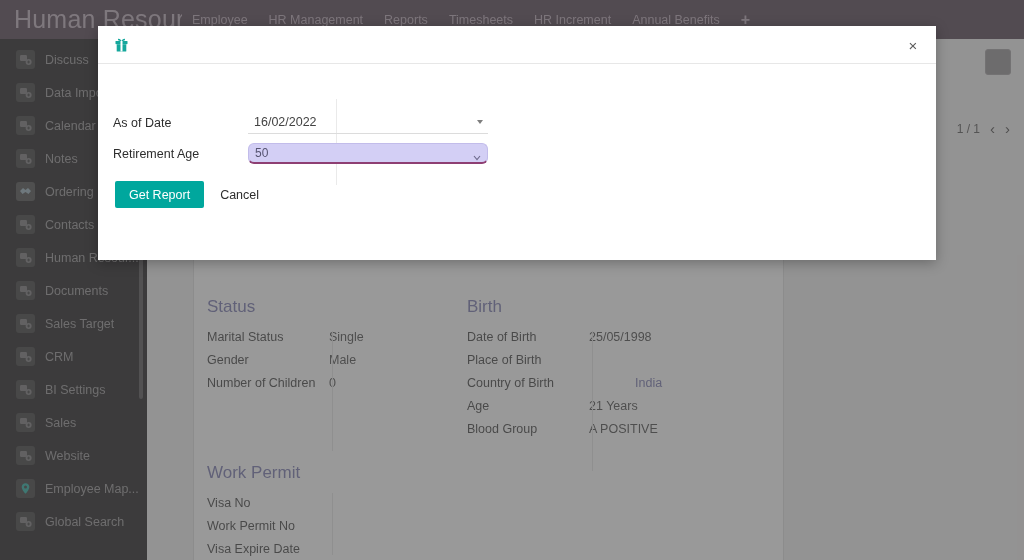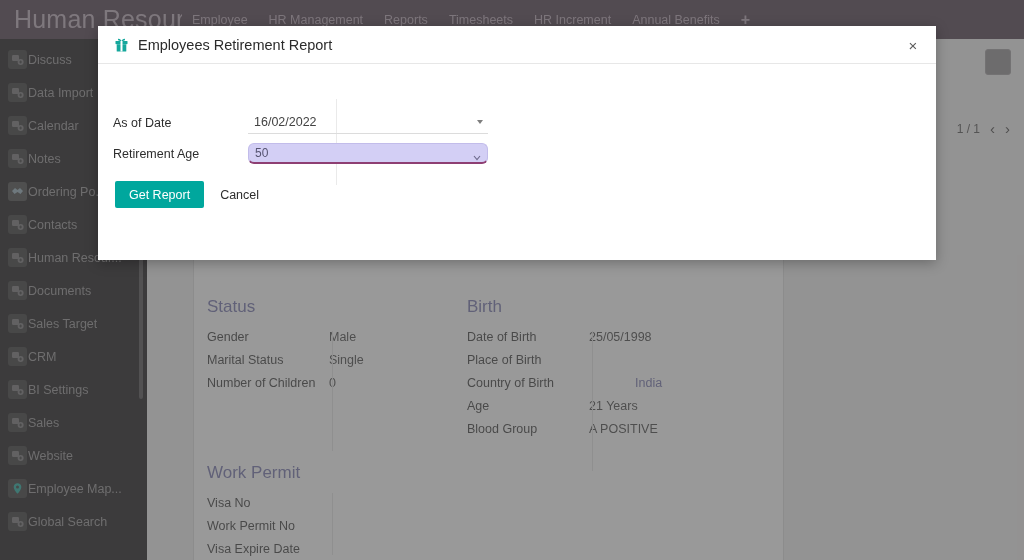--- a/index.html
+++ b/index.html
@@ -51,22 +51,22 @@
   .sidebar {
     position: absolute; top: 39px; left: 0;
     width: 147px; height: 521px;
     background: #0b0a0b;
     padding-top: 4px;
     overflow: hidden;
   }
   .side-item {
     display: flex; align-items: center;
     height: 33px;
-    padding-left: 8px;
-    gap: 1px;
+    padding-left: 16px;
+    gap: 10px;
     cursor: pointer;
   }
   .side-label {
     color: #8e8b8e;
     font-size: 12.5px;
     white-space: nowrap;
     overflow: hidden;
   }
   .side-ico {
     width: 19px; height: 19px;
@@ -451,26 +451,26 @@
         <span>1 / 1</span>
         <span class="chev">‹</span>
         <span class="chev">›</span>
       </div>
 
       <div class="content-sheet">
 
         <div class="group" style="left:13px; top:217px; width:250px;">
           <div class="group-title">Status</div>
           <div class="frow">
+            <span class="flabel">Marital Status</span>
+            <span class="fval">Single</span>
+          </div>
+          <div class="frow">
             <span class="flabel">Gender</span>
             <span class="fval">Male</span>
-          </div>
-          <div class="frow">
-            <span class="flabel">Marital Status</span>
-            <span class="fval">Single</span>
           </div>
           <div class="frow">
             <span class="flabel"></span>
             <span class="fval"></span>
           </div>
           <div class="frow">
             <span class="flabel">Number of Children</span>
             <span class="fval">0</span>
           </div>
           <div class="sep-v" style="left:125px; top:34px; height:120px;"></div>
@@ -529,21 +529,20 @@
     <div class="modal-head">
       <span class="modal-ico">
         <svg width="13" height="15" viewBox="0 0 13 15">
           <rect x="0.5" y="4" width="12" height="3.2" rx="0.6" fill="#15a79c"></rect>
           <rect x="1.7" y="7.2" width="9.6" height="7.3" rx="0.6" fill="#15a79c"></rect>
           <rect x="5.5" y="4" width="2" height="10.5" fill="#ffffff"></rect>
           <path d="M6.5 4 C5 1 2.6 1.2 3 2.7 C3.3 3.9 5.2 4 6.5 4 Z" fill="#15a79c"></path>
           <path d="M6.5 4 C8 1 10.4 1.2 10 2.7 C9.7 3.9 7.8 4 6.5 4 Z" fill="#15a79c"></path>
         </svg>
       </span>
-      <span class="modal-title">Employees Retirement Report</span>
       <span class="modal-close">×</span>
     </div>
 
     <div class="modal-body">
 
       <div class="form-sep"></div>
 
       <div class="form-rows">
 
         <div class="frm-row">

